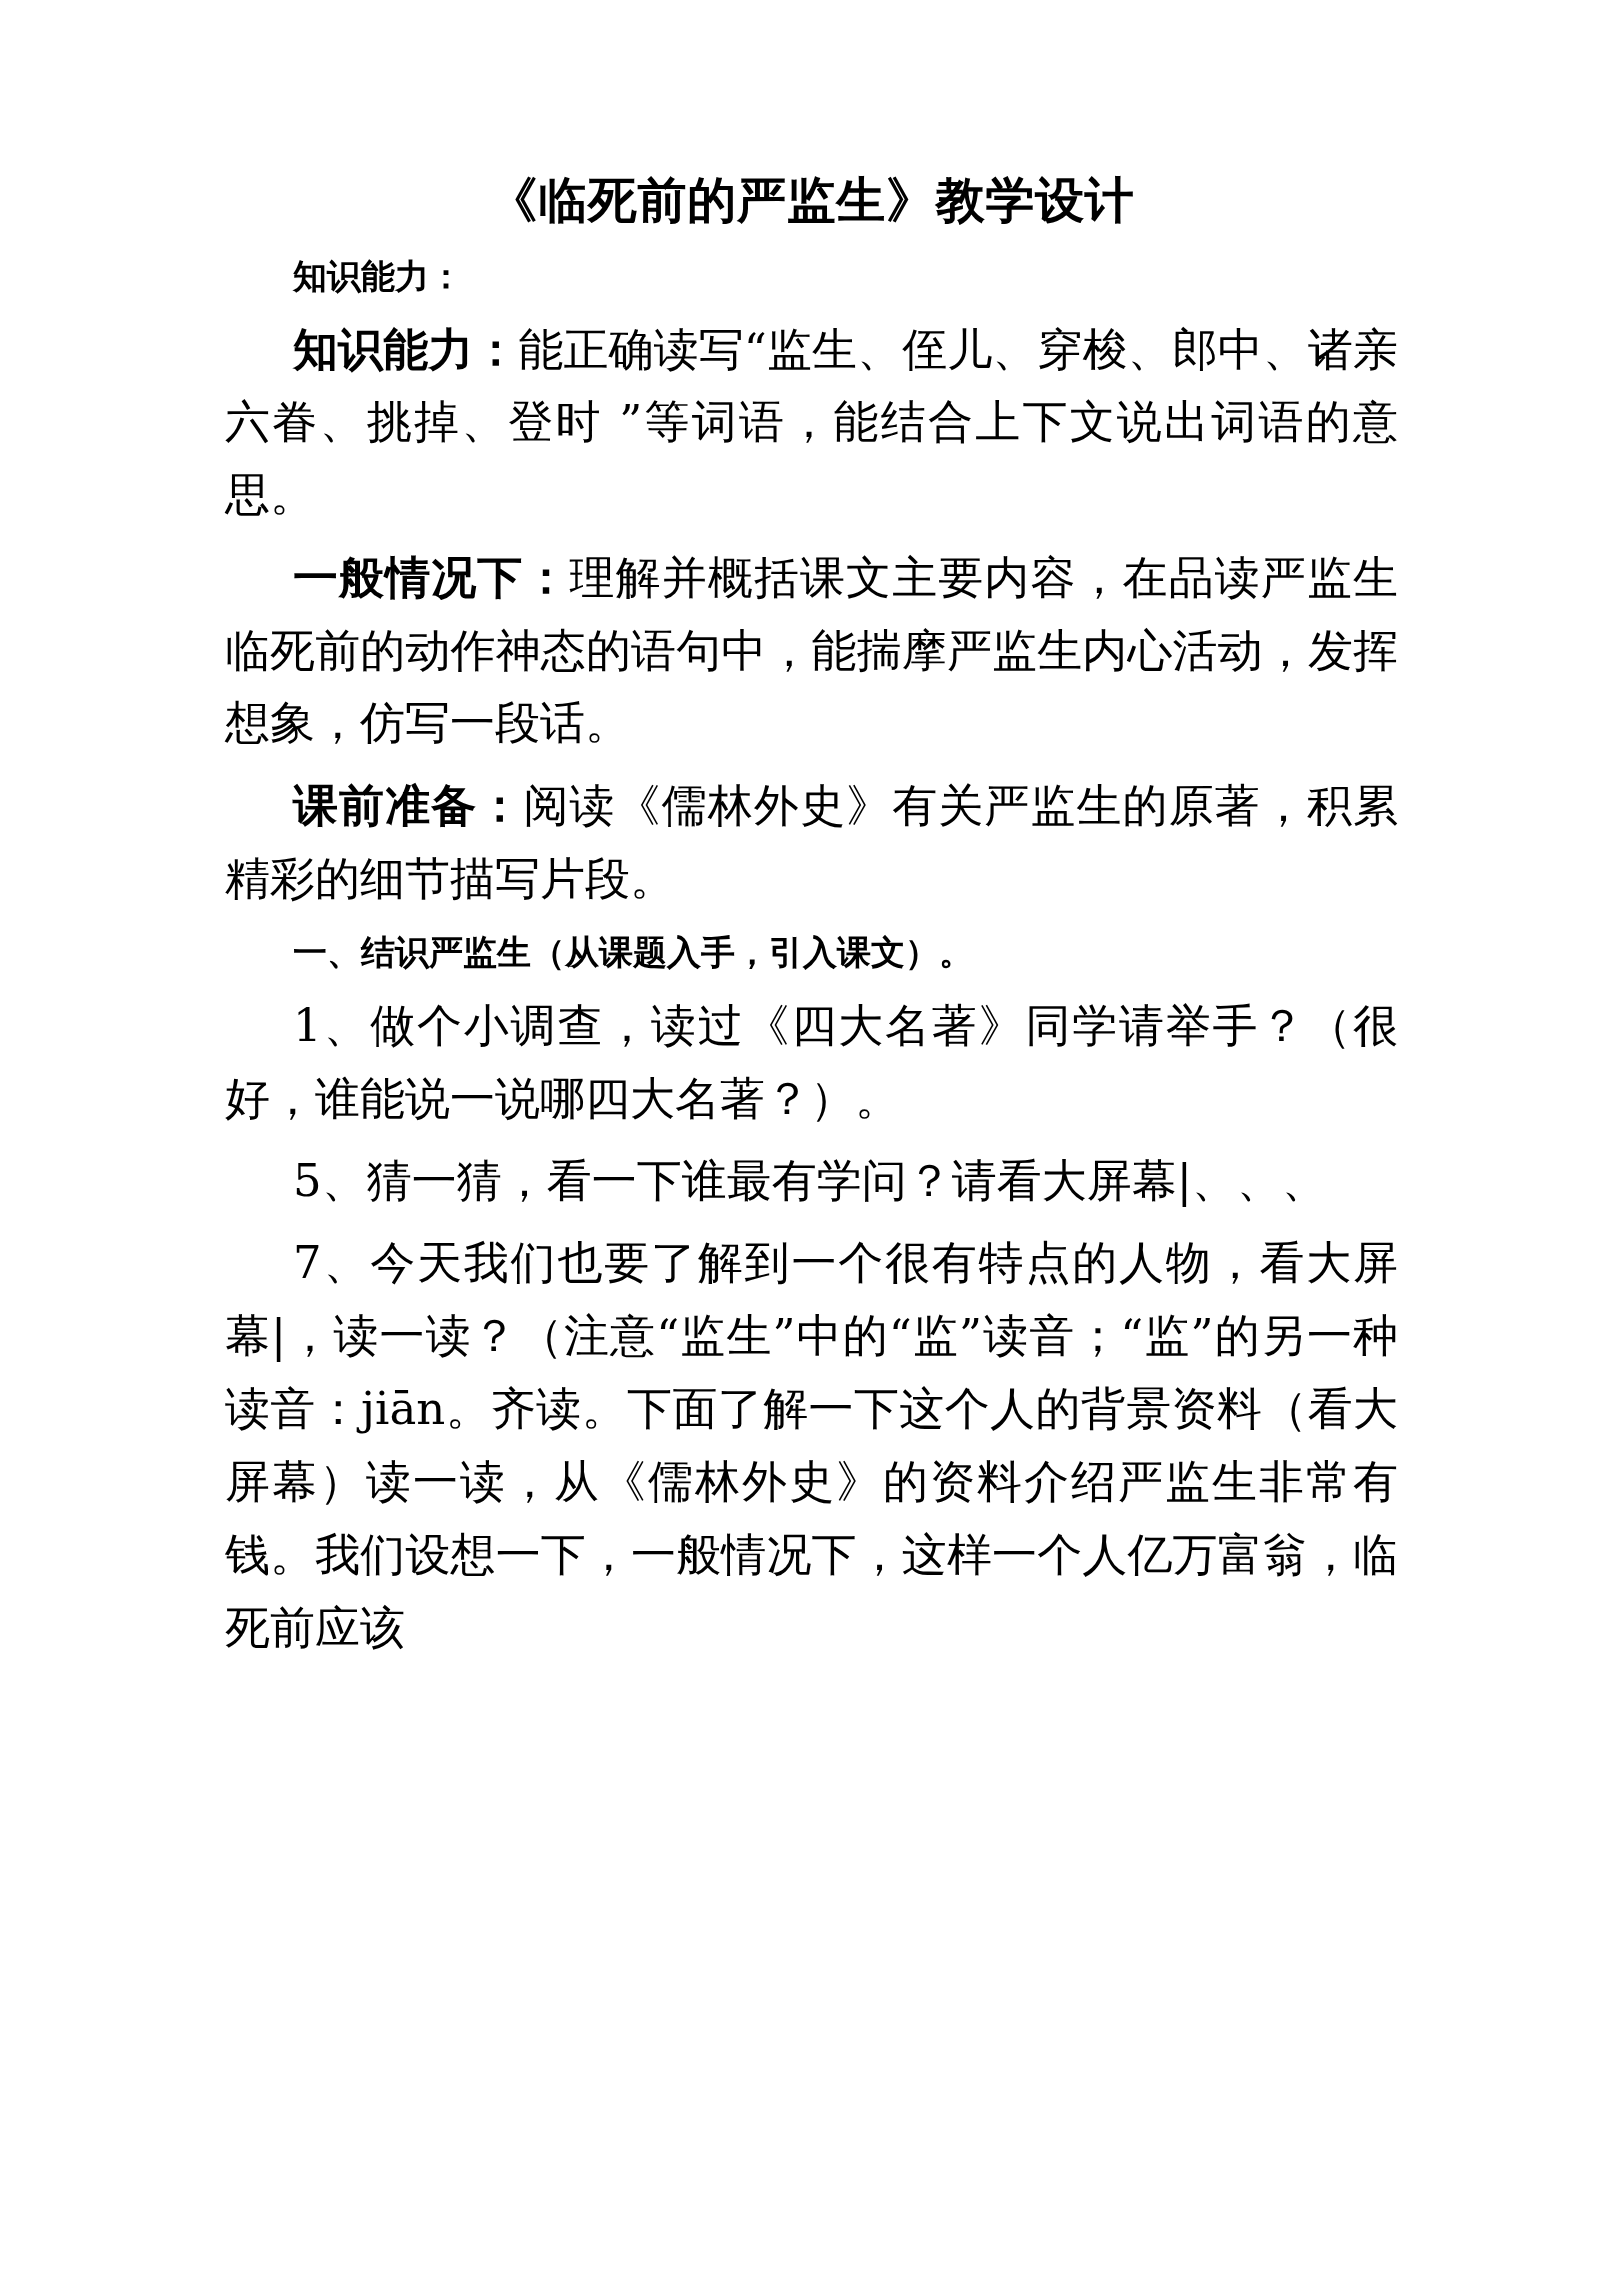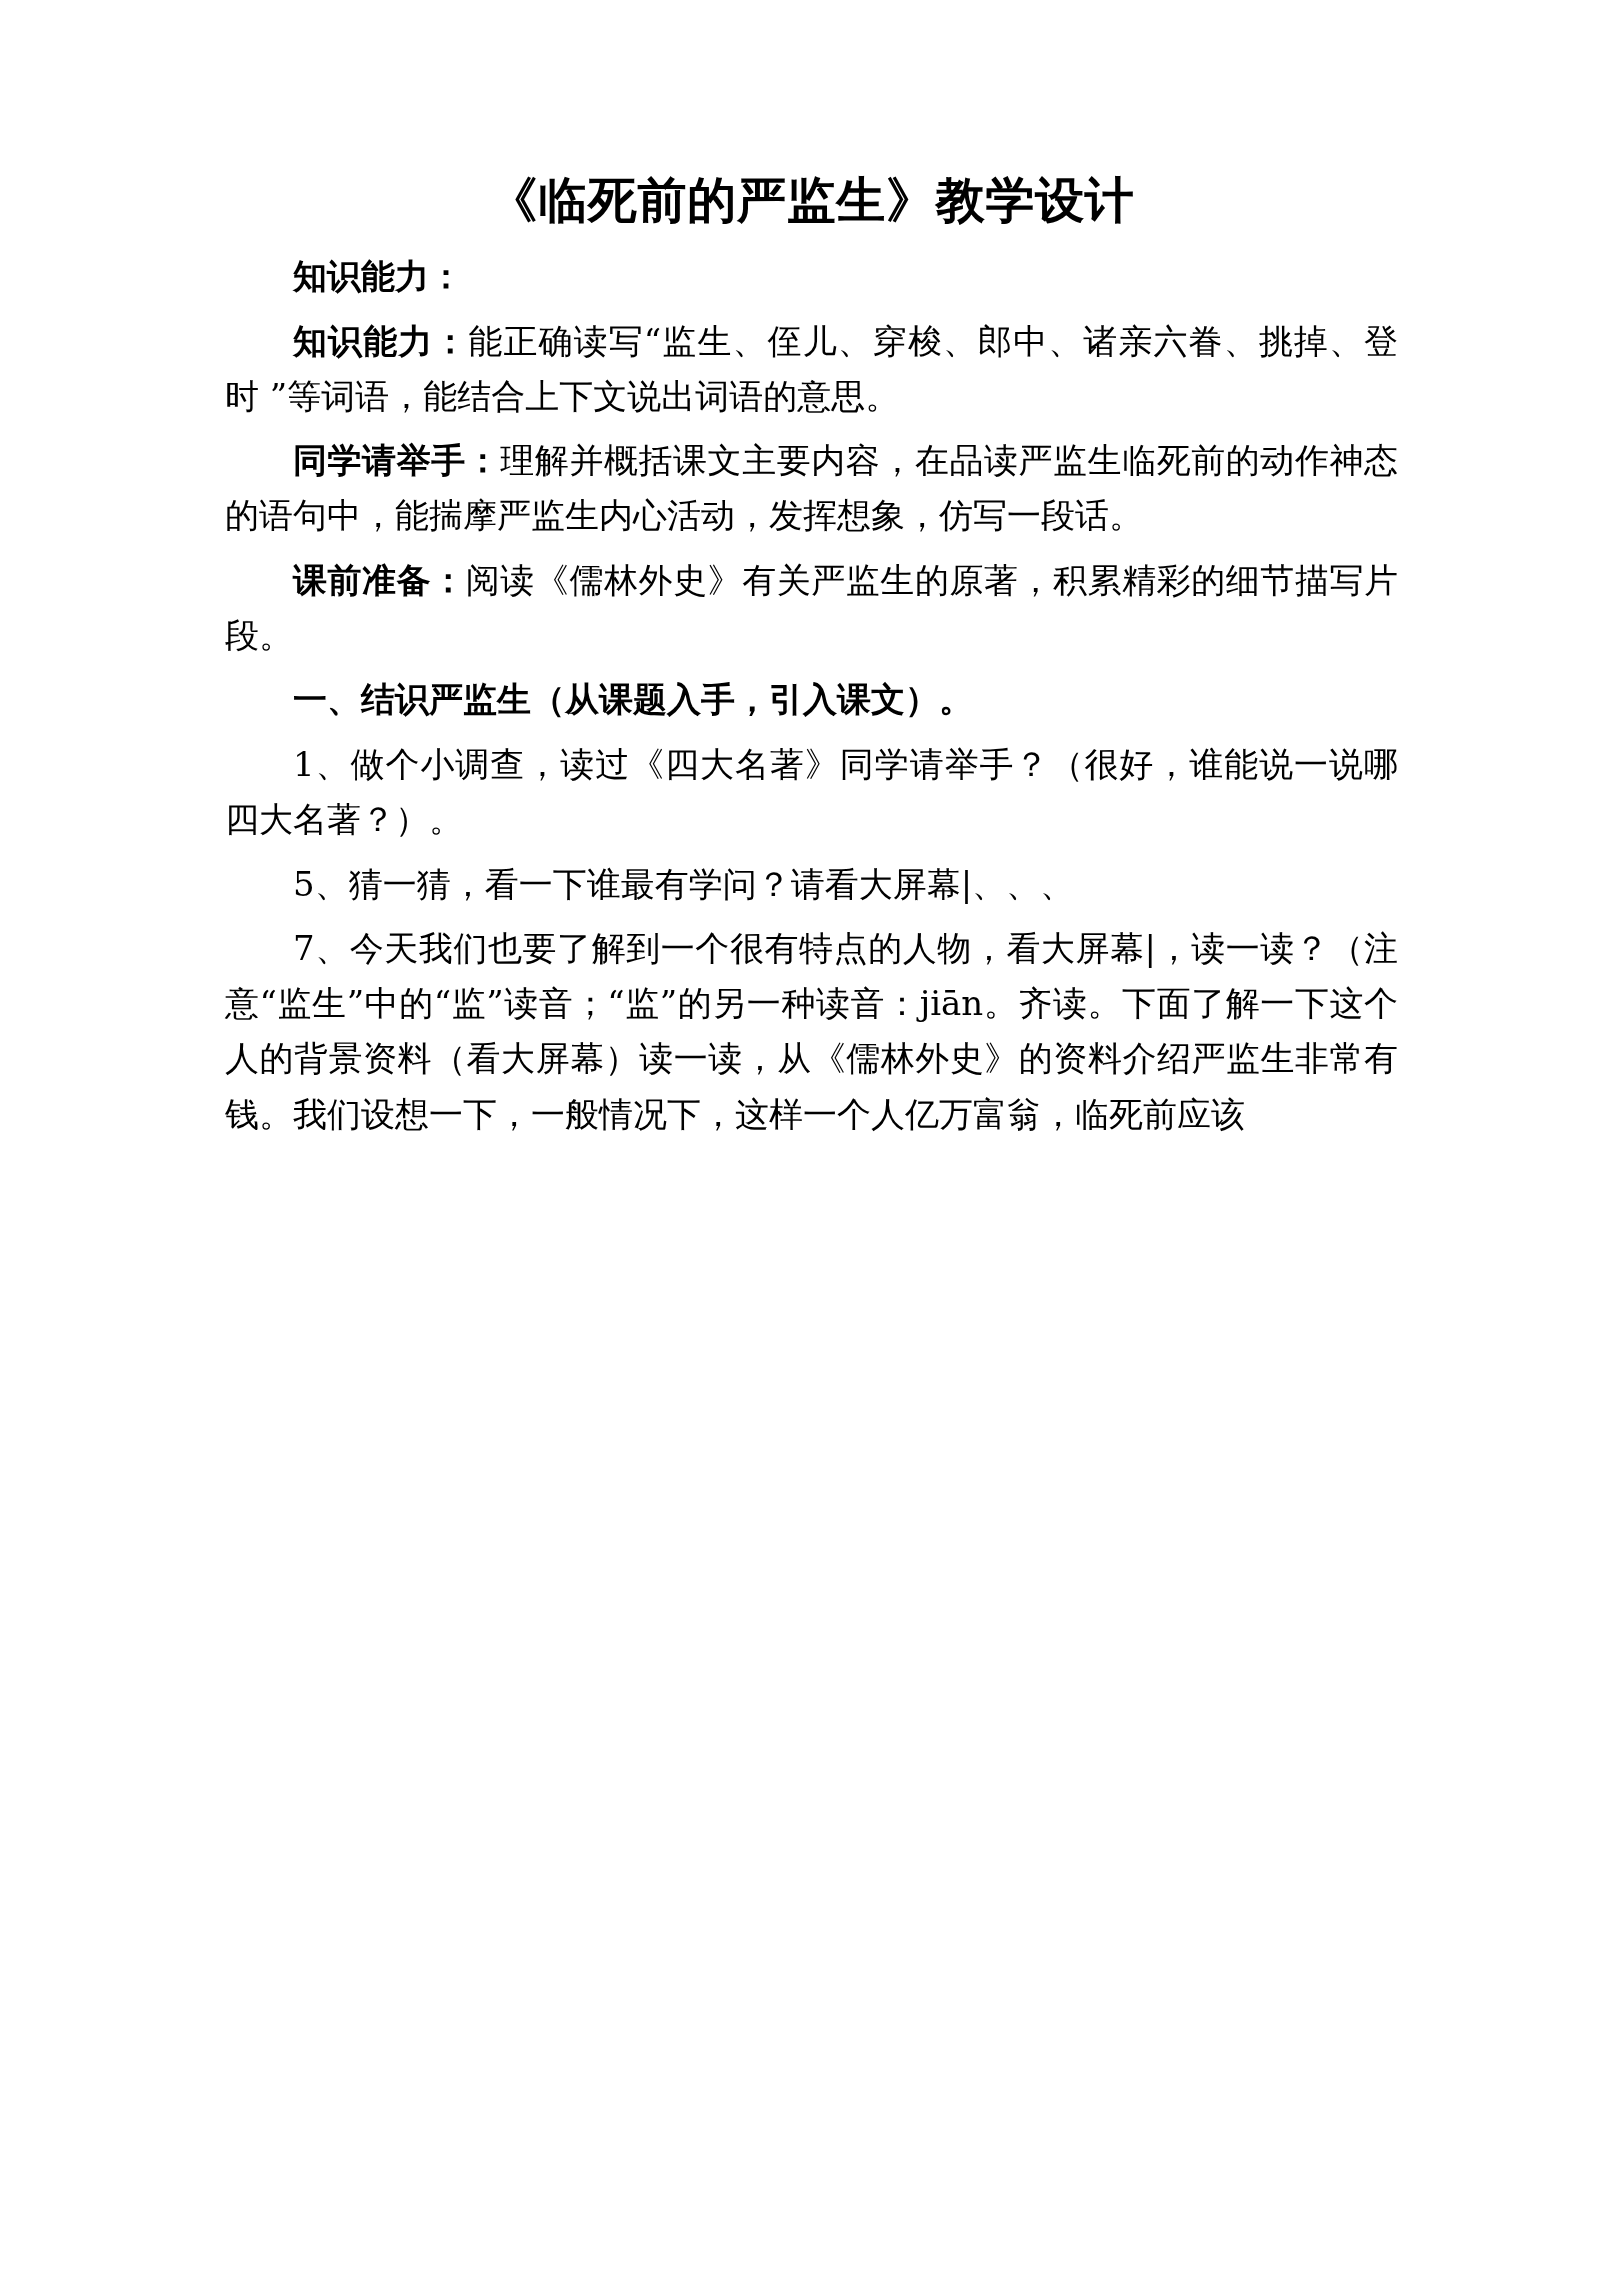--- a/index.html
+++ b/index.html
@@ -23,21 +23,21 @@
   }
   .doc-title {
     text-align: center;
     font-size: 49px;
     font-weight: bold;
     line-height: 1.25;
     margin: 0 0 17.7px 0;
     letter-spacing: 0.7px;
   }
   p.para {
-    font-size: 34px;
+    font-size: 45px;
     line-height: 1.62;
     margin: 0 0 9.5px 0;
     text-align: justify;
     text-justify: inter-ideograph;
   }
   .indent {
     text-indent: 68px;
   }
   .lead {
     font-weight: bold;
@@ -54,21 +54,21 @@
 <body>
 
 <div class="page">
 
   <h1 class="doc-title">《临死前的严监生》教学设计</h1>
 
   <p class="heading-line">知识能力：</p>
 
   <p class="para indent"><span class="lead">知识能力：</span><span>能正确读写“监生、侄儿、穿梭、郎中、诸亲六眷、挑掉、登时 ”等词语，能结合上下文说出词语的意思。</span></p>
 
-  <p class="para indent"><span class="lead">同学请举手：</span><span>理解并概括课文主要内容，在品读严监生临死前的动作神态的语句中，能揣摩严监生内心活动，发挥想象，仿写一段话。</span></p>
+  <p class="para indent"><span class="lead">一般情况下：</span><span>理解并概括课文主要内容，在品读严监生临死前的动作神态的语句中，能揣摩严监生内心活动，发挥想象，仿写一段话。</span></p>
 
 
 
   <p class="para indent"><span class="lead">课前准备：</span><span>阅读《儒林外史》有关严监生的原著，积累精彩的细节描写片段。</span></p>
 
 
   <p class="heading-line">一、结识严监生（从课题入手，引入课文）。</p>
 
   <p class="para indent">1、做个小调查，读过《四大名著》同学请举手？（很好，谁能说一说哪四大名著？）。</p>
 

